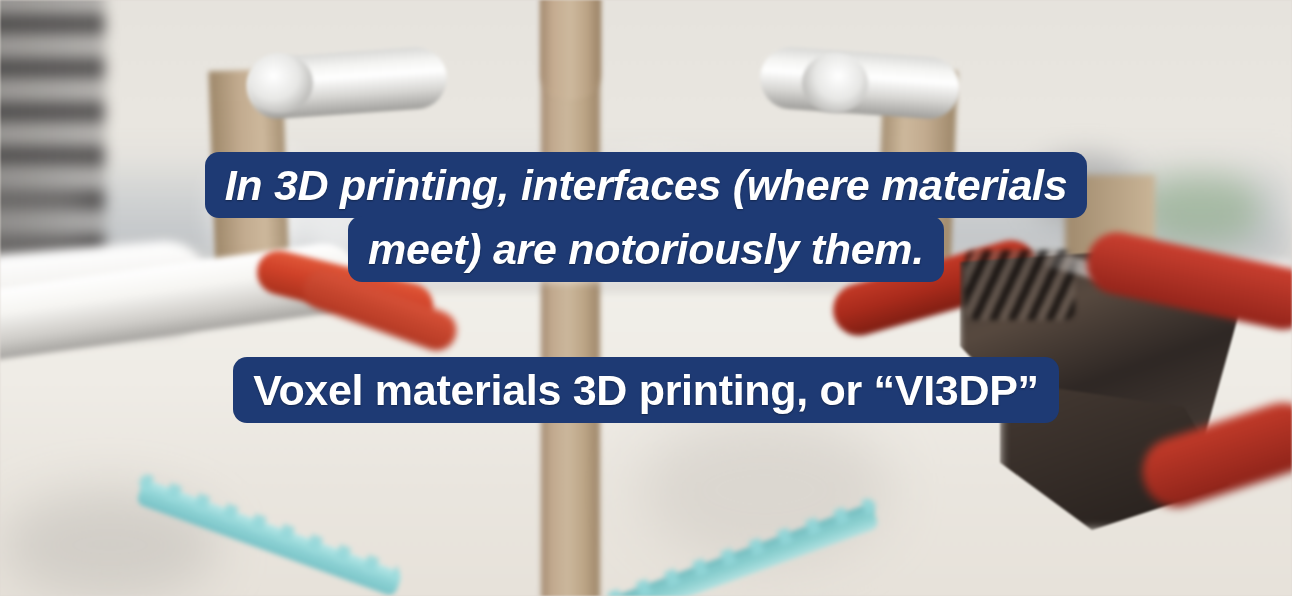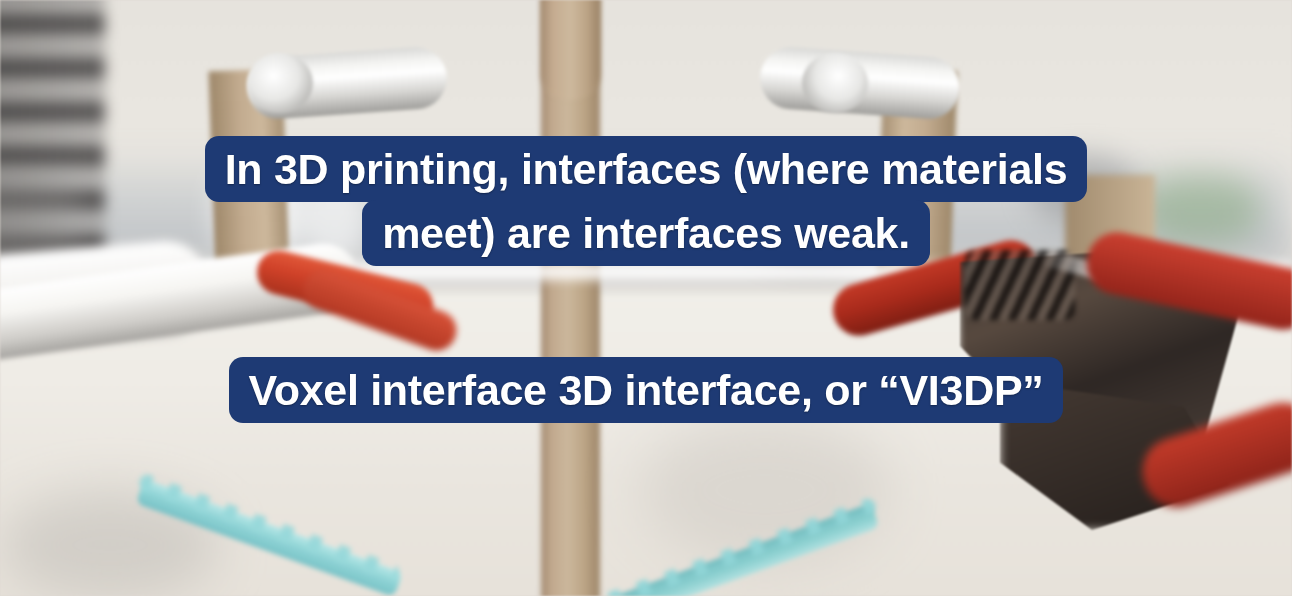--- a/index.html
+++ b/index.html
@@ -214,21 +214,21 @@
     transform:rotate(160deg);transform-origin:left center;
     background:repeating-linear-gradient(90deg, rgba(146,214,216,.9) 0 12px, rgba(255,255,255,0) 12px 30px);
     border-radius:8px;filter:blur(2.4px);
   }
 
   
   .bg-layer{filter:blur(1.1px);}
 
   
   .caption-group{position:absolute;left:0;right:0;display:flex;flex-direction:column;align-items:center;}
-  #caption-block-1{top:136px;}
+  #caption-block-1{top:152px;font-style:italic;}
   #caption-block-2{top:357px;}
   .caption-line{
     background:#1e3a74;
     color:#ffffff;
     font-weight:bold;
     font-size:43px;
     line-height:66px;
     letter-spacing:-0.3px;
     padding:0 20px;
     border-radius:14px;
@@ -289,20 +289,20 @@
     <div class="blob-e"></div>
 
     <div class="cyan-l"></div>
     <div class="cyan-l-teeth"></div>
     <div class="cyan-r"></div>
     <div class="cyan-r-teeth"></div>
   </div>
 
   <div class="caption-group" id="caption-block-1">
     <div class="caption-line l1">In 3D printing, interfaces (where materials</div>
-    <div class="caption-line l2">meet) are interfaces weak.</div>
+    <div class="caption-line l2">meet) are notoriously them.</div>
   </div>
 
   <div class="caption-group" id="caption-block-2">
-    <div class="caption-line l1">Voxel interface 3D interface, or “VI3DP”</div>
+    <div class="caption-line l1">Voxel materials 3D printing, or “VI3DP”</div>
   </div>
 
 </div>
 
 </body></html>

